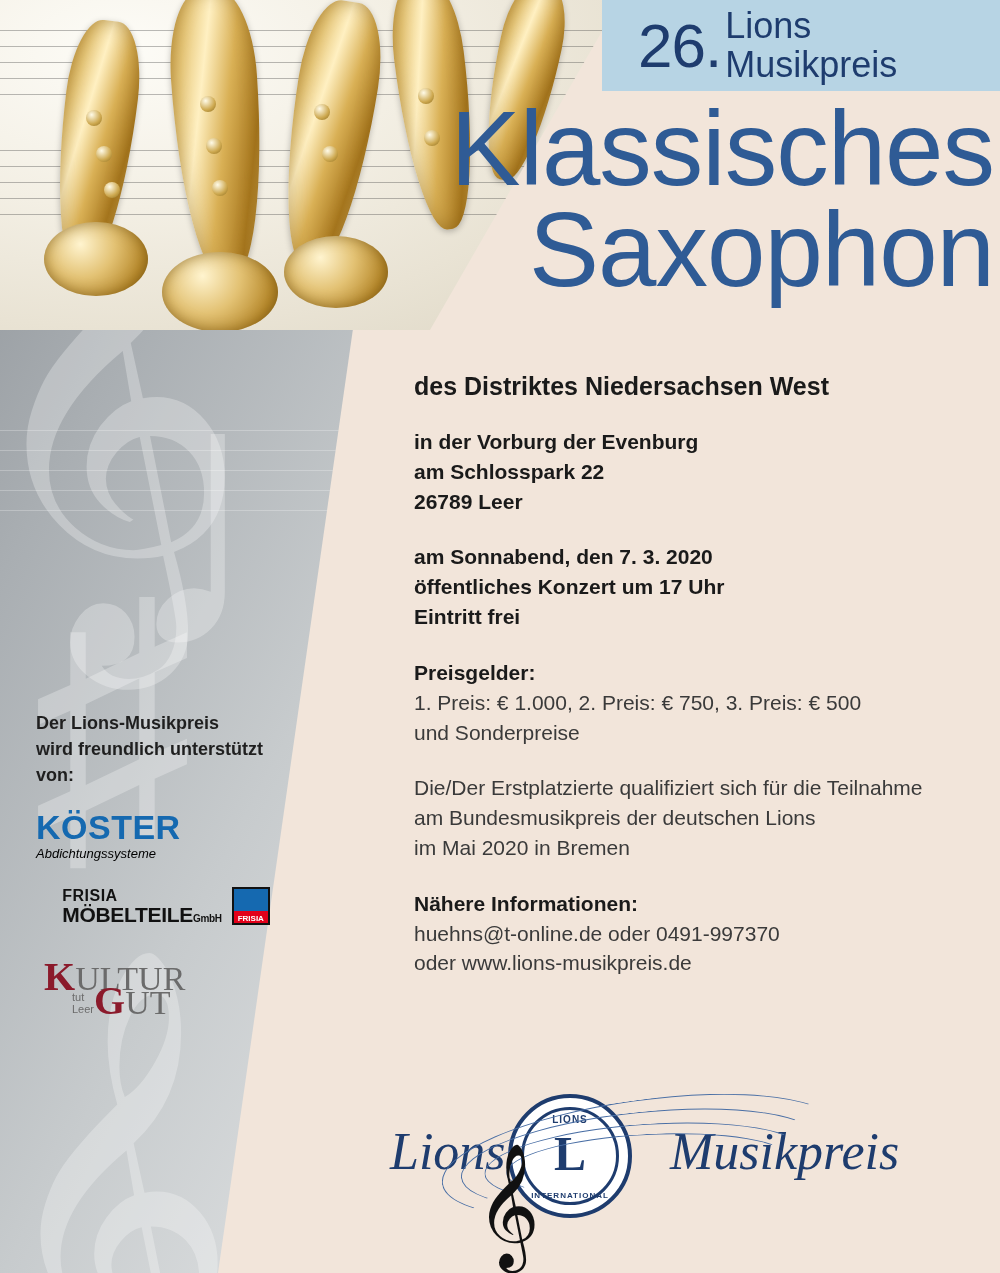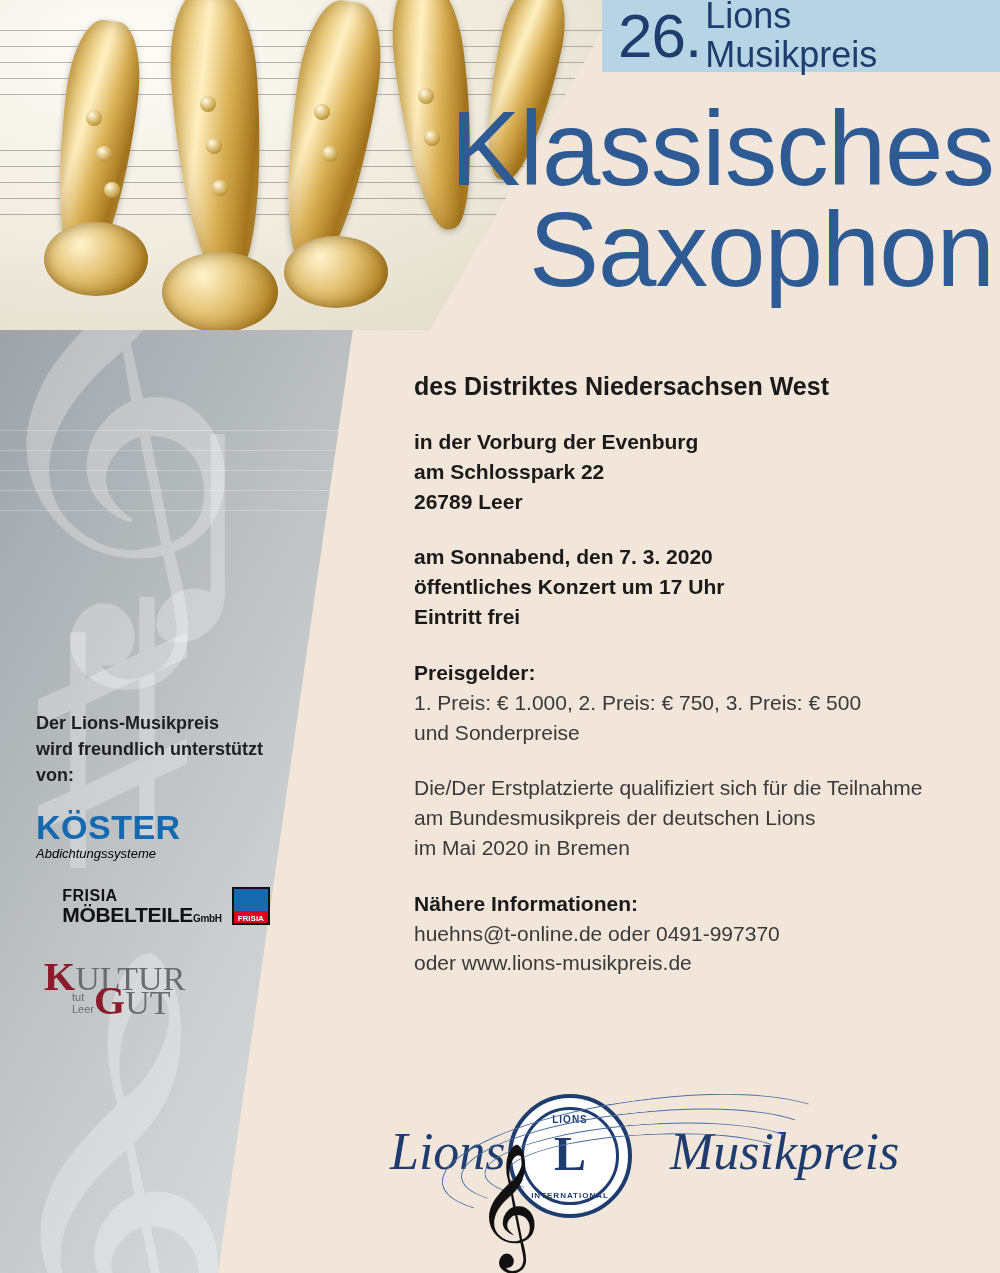--- a/index.html
+++ b/index.html
@@ -98,25 +98,25 @@
     border-radius: 50%;
     background: radial-gradient(circle at 35% 30%, #fffbe8, #cda84f 60%, #8a6a1c);
   }
 
   
   .badge {
     position: absolute;
     right: 0;
     top: 0;
     width: 398px;
-    height: 72px;
+    height: 91px;
     background: #b7d4e4;
     display: flex;
     align-items: center;
-    padding-left: 16px;
+    padding-left: 36px;
     box-sizing: border-box;
   }
   .badge-num {
     font-size: 62px;
     line-height: 1;
     color: #1e3c6e;
     font-family: "Liberation Sans", sans-serif;
     font-weight: 400;
     letter-spacing: -1px;
     margin-right: 4px;

